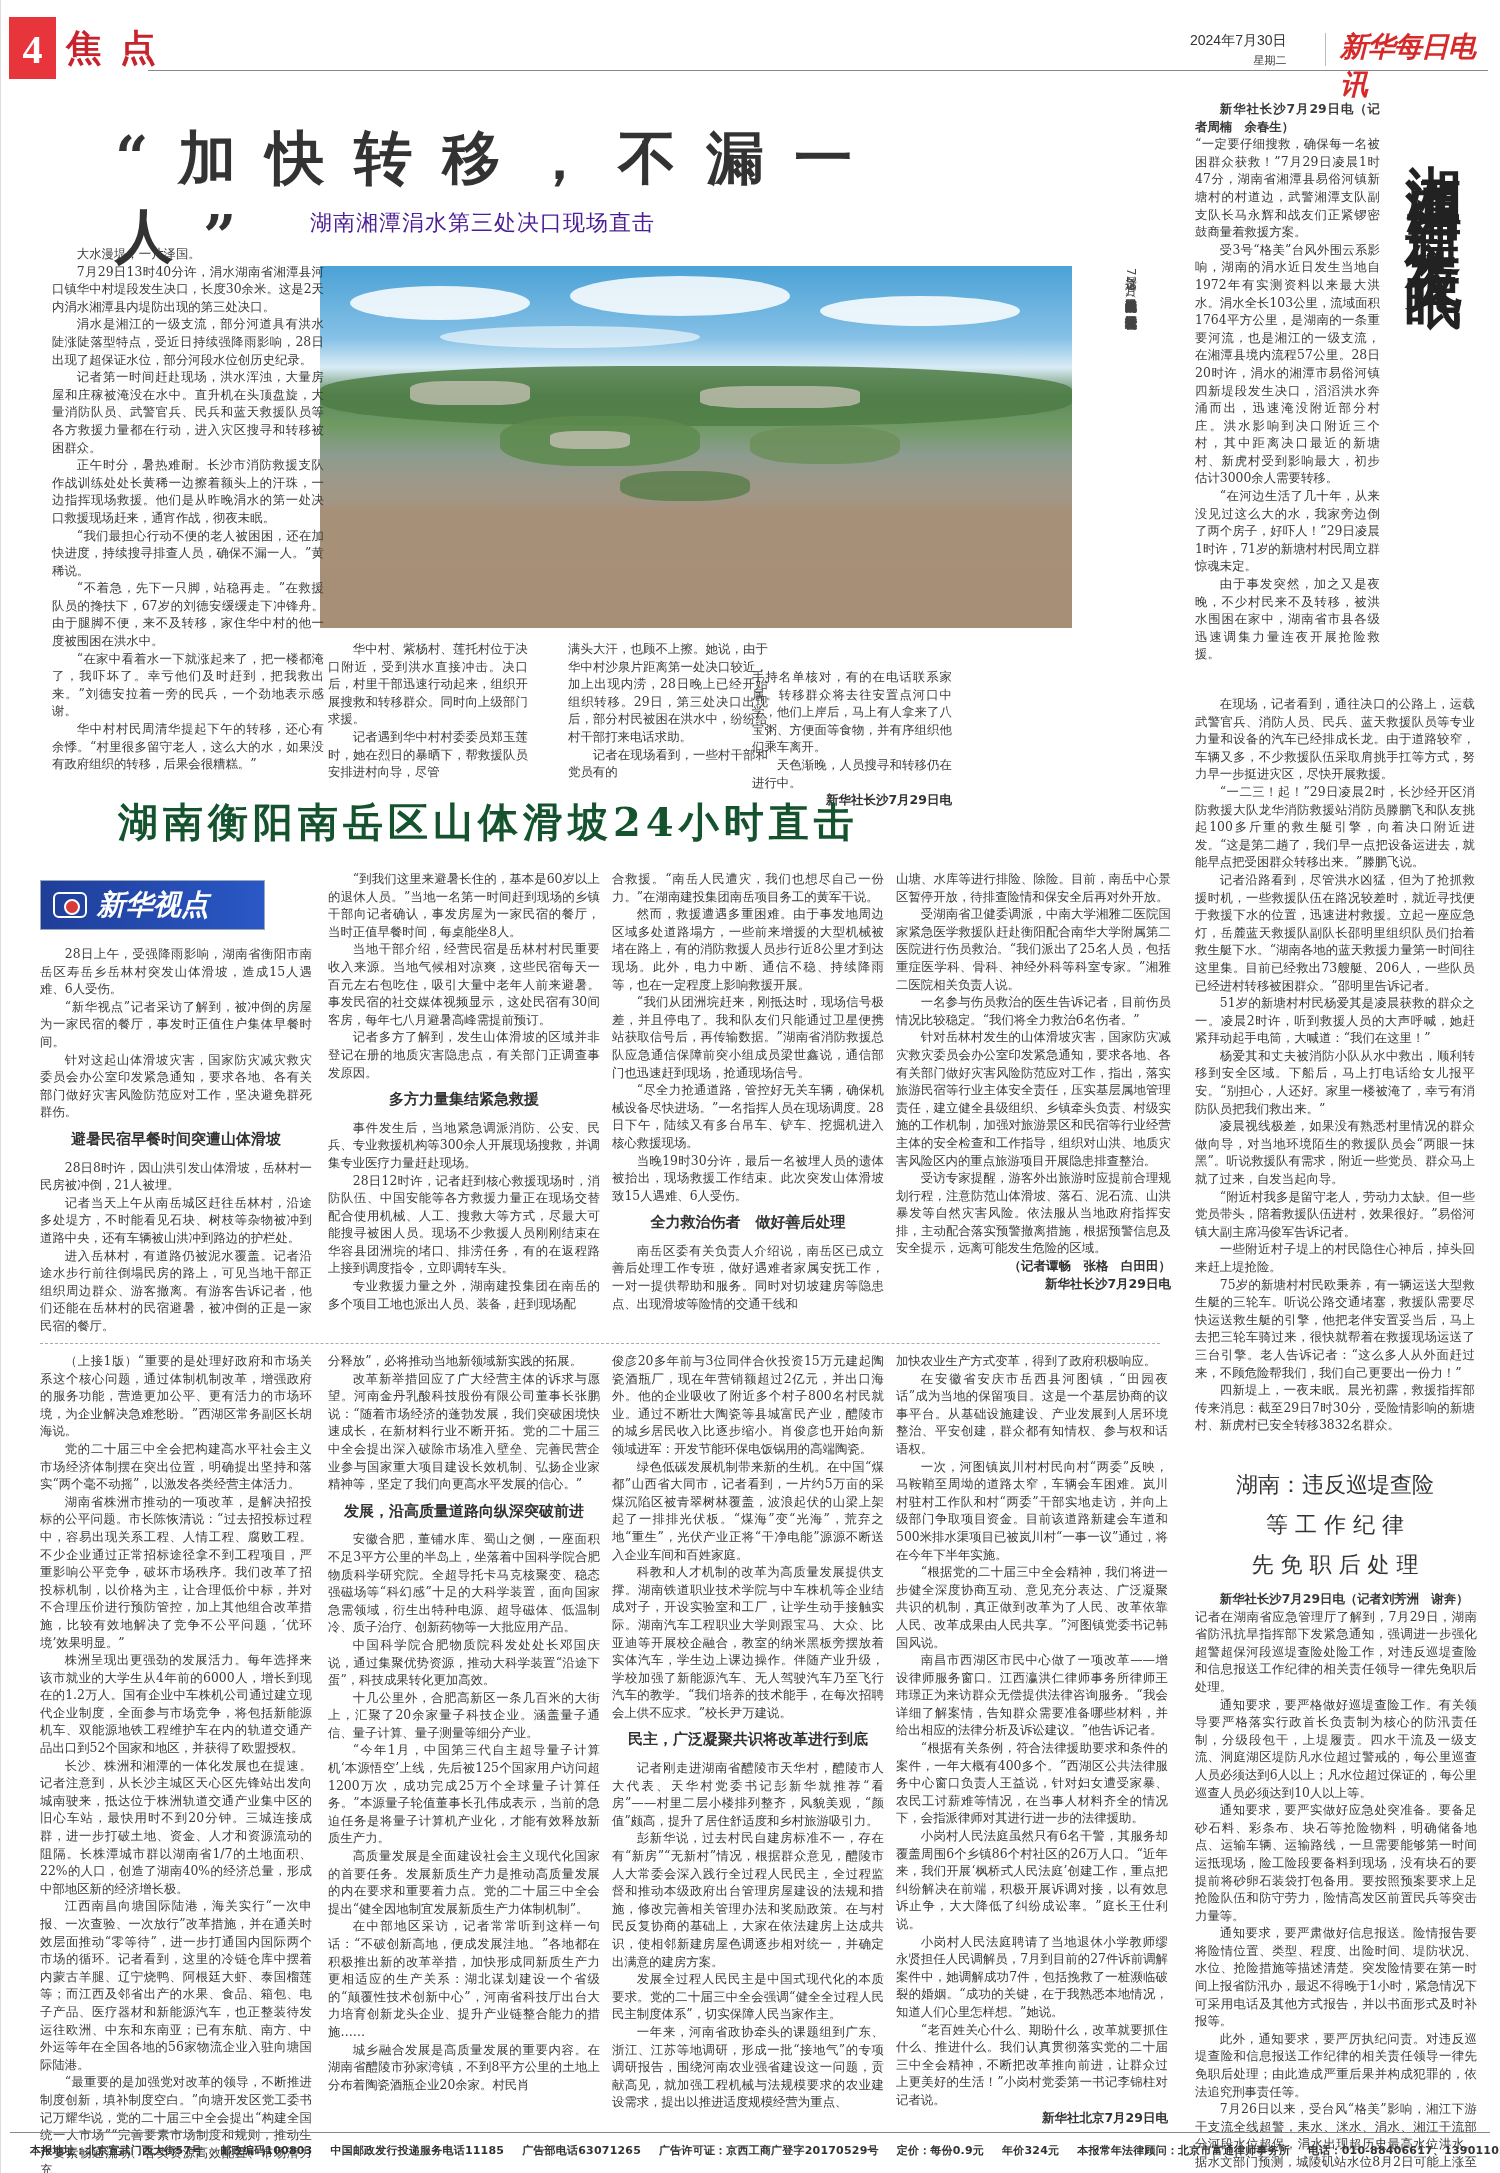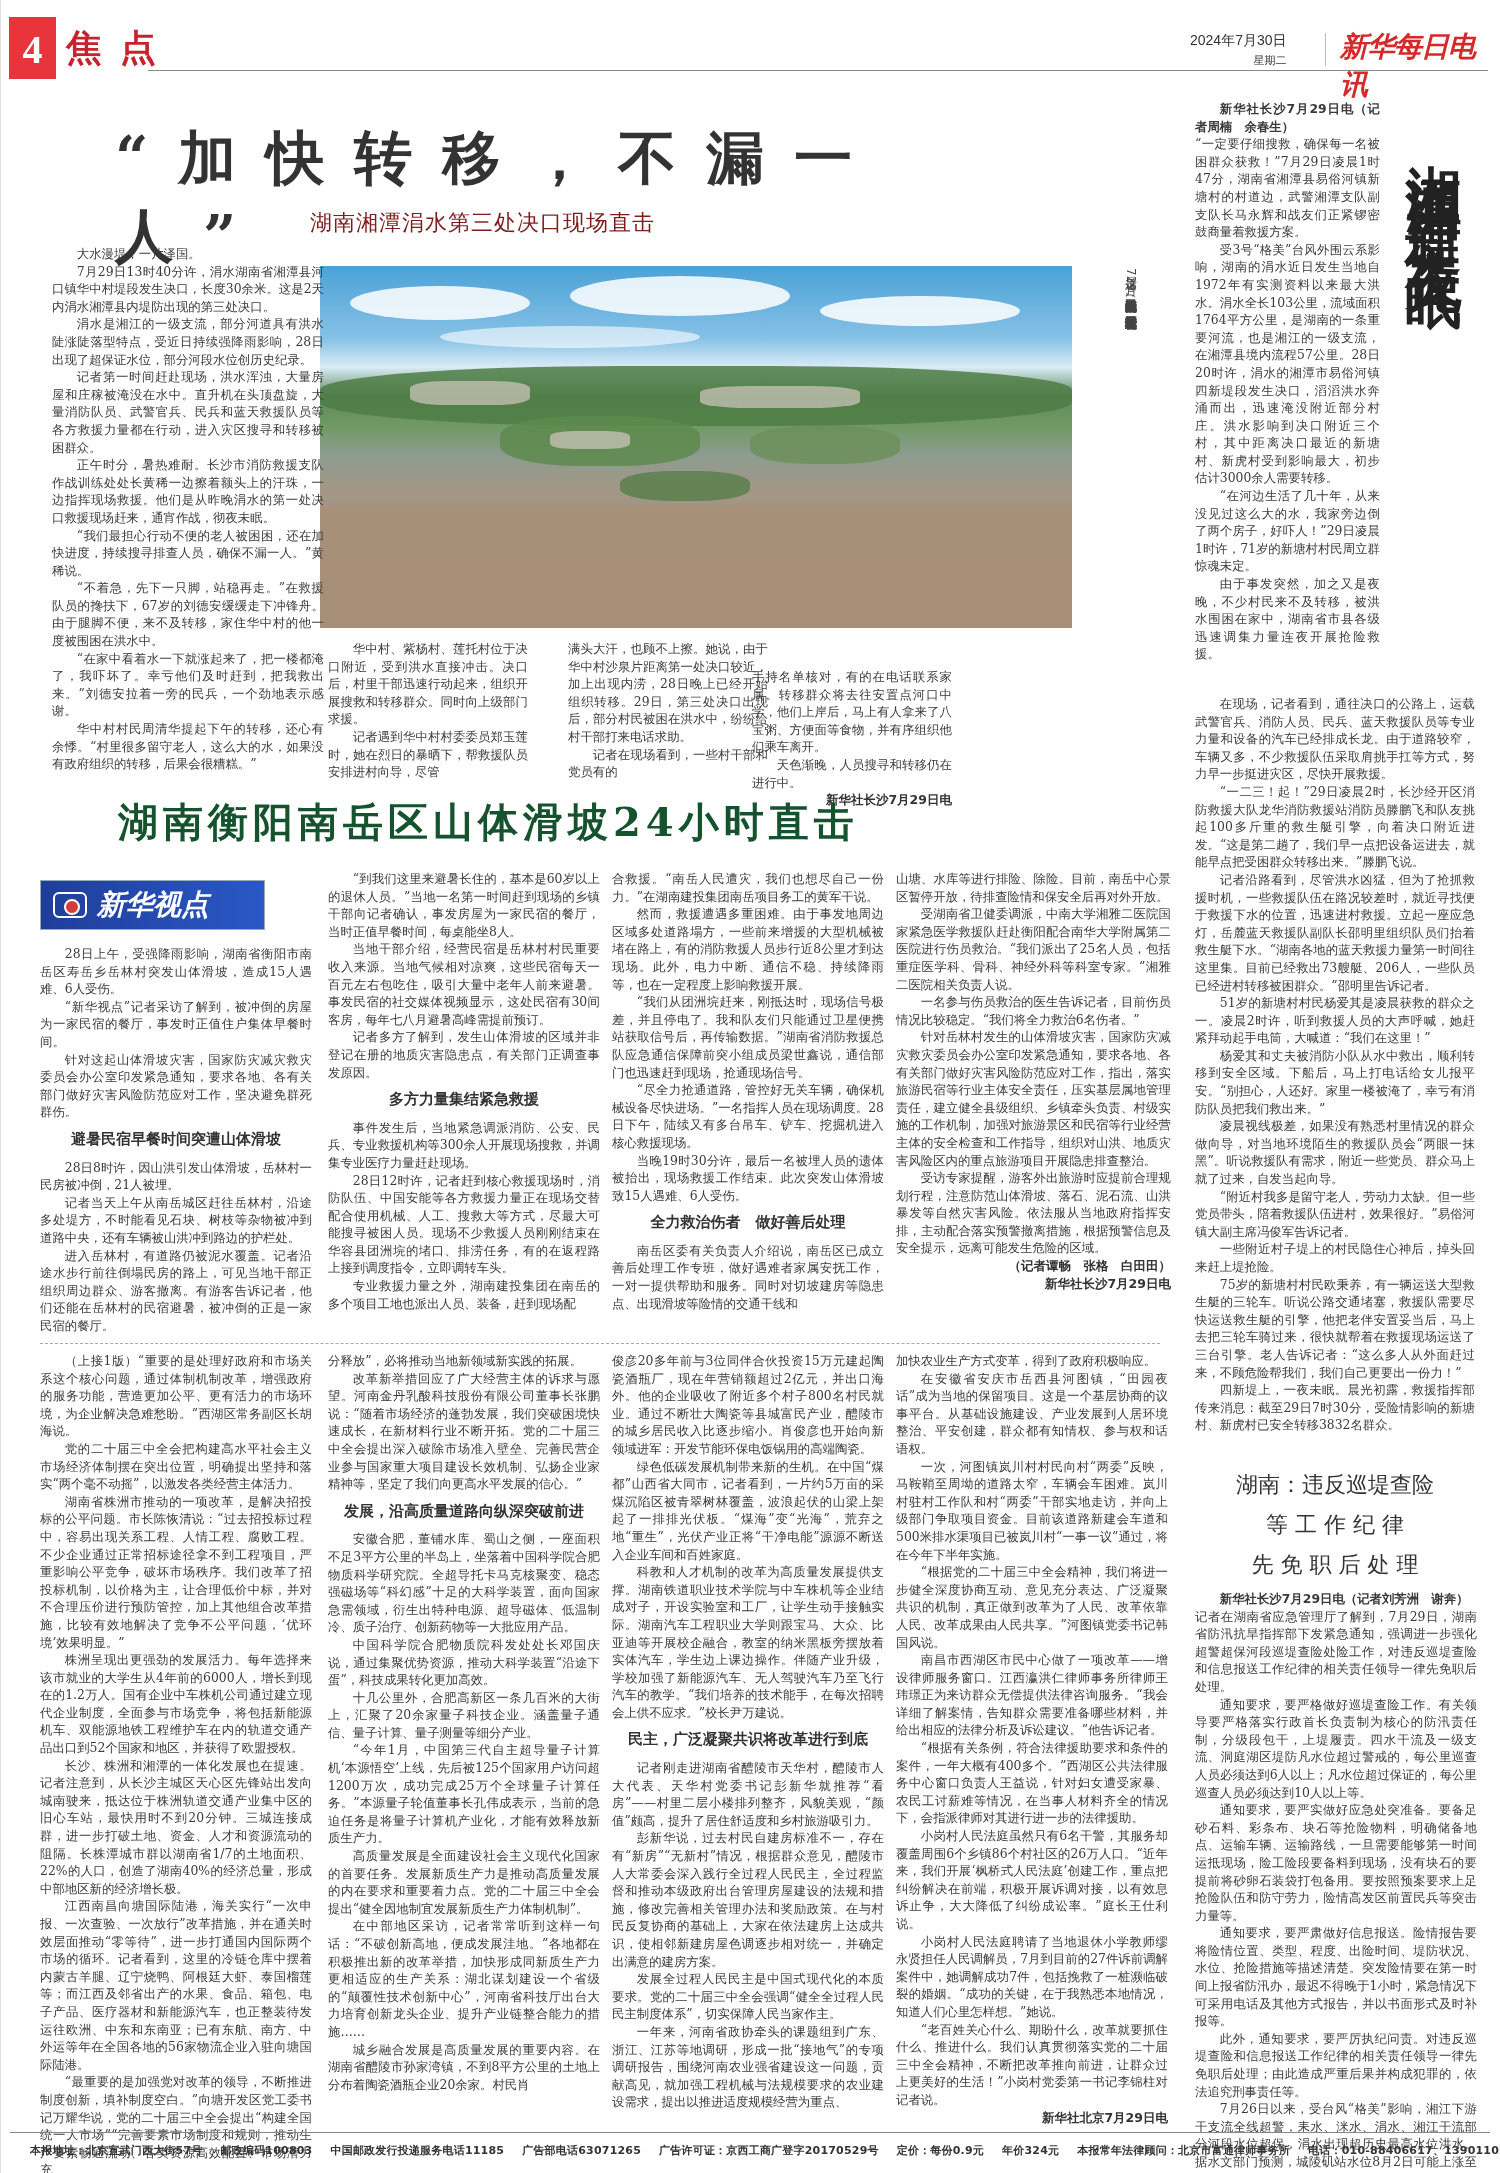--- a/index.html
+++ b/index.html
@@ -5,21 +5,21 @@
   * { margin:0; padding:0; box-sizing:border-box; }
   body { width:1500px; height:2173px; background:#fff; font-family:"DejaVu Serif","Liberation Serif",serif; color:#333; position:relative; overflow:hidden; }
   .masthead-rule { position:absolute; left:148px; top:70px; width:1340px; height:1px; background:#888; }
   .page-num { position:absolute; left:9px; top:17px; width:47px; height:62px; background:#e8353c; color:#fff; font-family:"Liberation Serif",serif; font-weight:bold; font-size:40px; text-align:center; line-height:66px; }
   .section-name { position:absolute; left:66px; top:24px; font-size:36px; font-weight:bold; color:#c8232c; letter-spacing:18px; font-family:"DejaVu Serif",serif; }
   .date-box { position:absolute; left:1190px; top:30px; text-align:right; font-family:"Liberation Sans",sans-serif; font-size:14px; color:#333; line-height:20px; }
   .date-box .wd { font-size:11px; }
   .vsep { position:absolute; left:1325px; top:33px; width:1px; height:33px; background:#bbb; }
   .logo { position:absolute; left:1340px; top:28px; font-size:28px; color:#d62a2a; font-weight:bold; font-style:italic; font-family:Liberation Sans, sans-serif; letter-spacing:-1px; }
   .headline-main { position:absolute; left:115px; top:120px; width:850px; font-size:58px; font-weight:bold; color:#333; letter-spacing:30px; text-align:left; font-family:"DejaVu Serif",serif; }
-  .subhead { position:absolute; left:310px; top:208px; font-size:22px; color:#7f1d1d; font-family:Liberation Sans, sans-serif; letter-spacing:1px; }
+  .subhead { position:absolute; left:310px; top:208px; font-size:22px; color:#4c1d95; font-family:Liberation Sans, sans-serif; letter-spacing:1px; }
   .photo { position:absolute; left:320px; top:266px; width:752px; height:362px; overflow:hidden; background:linear-gradient(180deg,#4ba2d6 0%,#86c1e6 20%,#d9ecf6 28%,#5f8a5e 36%,#6f9a62 44%,#8c9c8f 52%,#a29787 62%,#a18b76 80%,#9e8572 100%); }
   .photo .cloud { position:absolute; background:rgba(255,255,255,0.85); border-radius:50%; }
   .photo .land { position:absolute; background:#4f7d45; border-radius:40%; opacity:0.85; }
   .photo .water { position:absolute; background:#a79078; border-radius:40%; opacity:0.9; }
   .photo .village { position:absolute; background:#c9c3b8; border-radius:30%; opacity:0.75; }
   .caption-v { position:absolute; left:1080px; top:268px; width:58px; height:360px; writing-mode:vertical-rl; font-size:12px; line-height:14px; color:#444; font-family:"DejaVu Sans",sans-serif; }
   .caption-v .credit { font-weight:bold; }
   .col { position:absolute; font-size:12.4px; line-height:17.6px; color:#3a3a3a; text-align:justify; font-family:"DejaVu Serif",serif; }
   .col p { text-indent:2em; }
   .col p.noindent { text-indent:0; }

